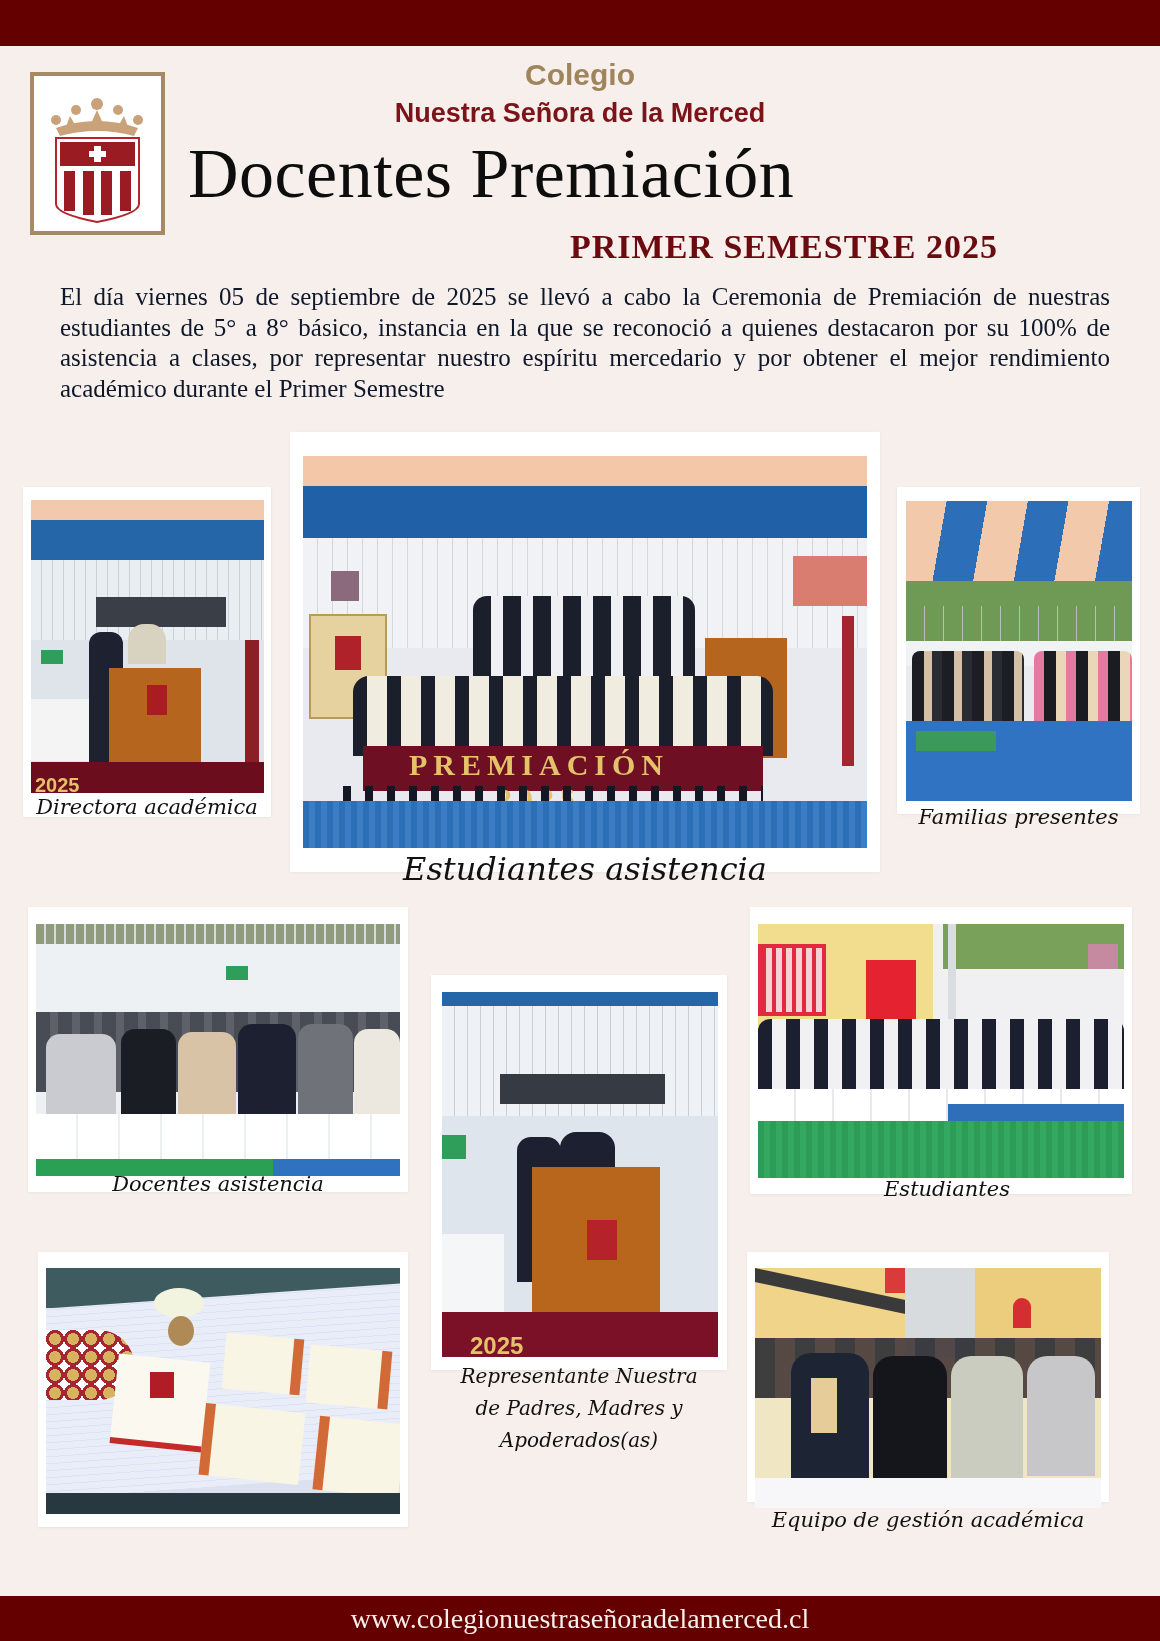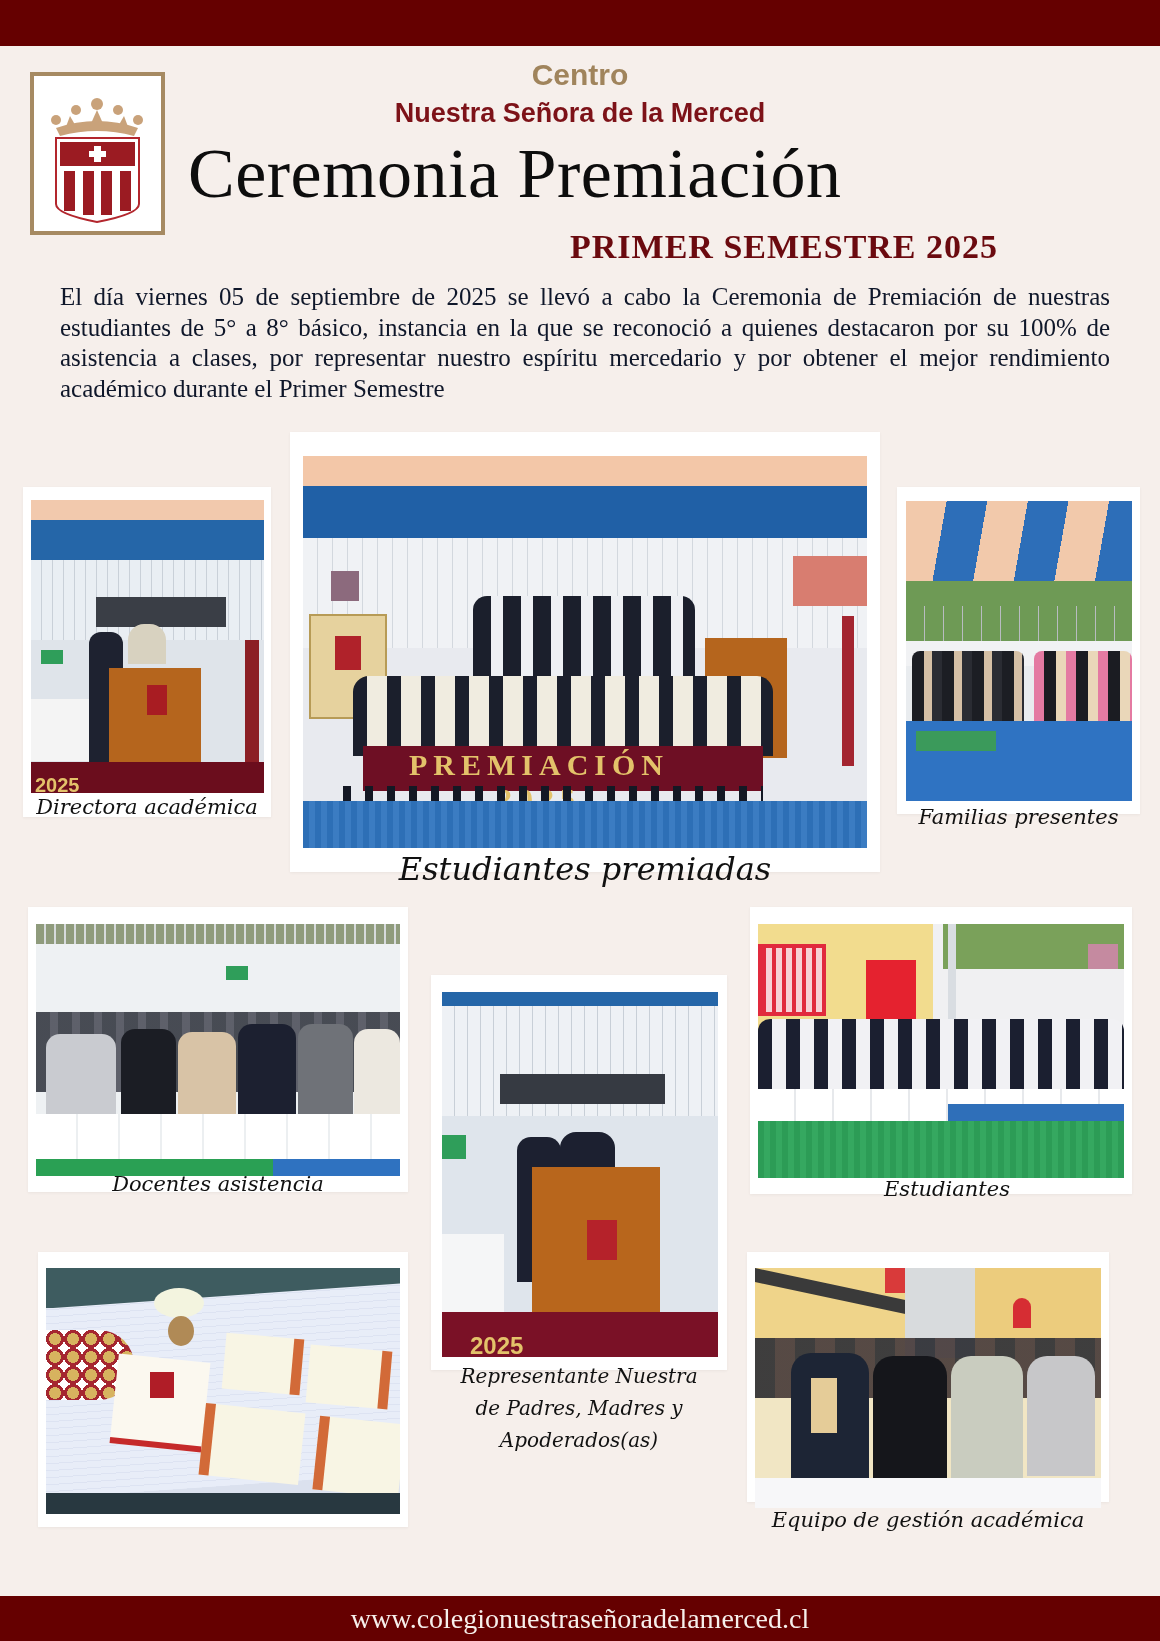--- a/index.html
+++ b/index.html
@@ -77,23 +77,23 @@
       </g>
     <g fill="#9b1b22">
       <rect x="30" y="95" width="11" height="40"></rect>
         <rect x="49" y="95" width="11" height="44"></rect>
       <rect x="67" y="95" width="11" height="44"></rect>
         <rect x="86" y="95" width="11" height="40"></rect>
     </g>
   </svg>
 </div>
 
-<div class="colegio">Centro</div>
+<div class="colegio">Colegio</div>
 <div class="school-name">Nuestra Señora de la Merced</div>
-<div class="main-title">Ceremonia Premiación</div>
+<div class="main-title">Docentes Premiación</div>
 <div class="subtitle">PRIMER SEMESTRE 2025</div>
 
 <p class="intro">El día viernes 05 de septiembre de 2025 se llevó a cabo la Ceremonia de Premiación de nuestras estudiantes de 5° a 8° básico, instancia en la que se reconoció a quienes destacaron por su 100% de asistencia a clases, por representar nuestro espíritu mercedario y por obtener el mejor rendimiento académico durante el Primer Semestre</p>
 
 <div class="frame" style="left:23px; top:487px; width:248px; height:330px;">
   <div class="photo" style="left:8px; top:13px; width:233px; height:293px; background:#dfe4ea;">
     <div class="blk" style="left:0;top:0;width:100%;height:20px;background:#f2c9ad;"></div>
     <div class="blk" style="left:0;top:20px;width:100%;height:40px;background:#2566a8;"></div>
     <div class="blk" style="left:0;top:60px;width:100%;height:80px;background:repeating-linear-gradient(90deg,#e9eef3 0 10px,#c9d0d8 10px 11px);"></div>
     <div class="blk" style="left:65px;top:97px;width:130px;height:30px;background:#3a3e46;"></div>
@@ -122,21 +122,21 @@
     <div class="blk" style="left:402px;top:182px;width:82px;height:120px;background:#b5651d;"></div>
     <div class="blk" style="left:539px;top:160px;width:12px;height:150px;background:#a32530;"></div>
 
     <div class="blk" style="left:170px;top:140px;width:222px;height:115px;background:repeating-linear-gradient(90deg,#1b1f2c 0 18px,#eef0f4 18px 30px);border-radius:14px 14px 0 0;"></div>
     <div class="blk" style="left:50px;top:220px;width:420px;height:80px;background:repeating-linear-gradient(90deg,#1b1f2c 0 14px,#f0ece0 14px 34px);border-radius:16px 16px 0 0;"></div>
     <div class="blk" style="left:60px;top:290px;width:400px;height:45px;background:#6e0f24;"></div>
     <div class="blk" style="left:60px;top:292px;width:352px;height:50px;color:#e3c26a;font:bold 30px 'Liberation Serif',serif;text-align:center;letter-spacing:6px;">PREMIACIÓN 2025</div>
     <div class="blk" style="left:40px;top:330px;width:420px;height:30px;background:repeating-linear-gradient(90deg,#141824 0 8px,transparent 8px 22px);"></div>
     <div class="blk" style="left:0;top:345px;width:100%;height:47px;background:repeating-linear-gradient(90deg,#2d6fb6 0 6px,#3b7cc2 6px 12px);"></div>
   </div>
-  <div class="caption" style="left:60px; top:418px; width:470px; font-size:32px;">Estudiantes premiadas</div>
+  <div class="caption" style="left:60px; top:418px; width:470px; font-size:32px;">Estudiantes asistencia</div>
 </div>
 
 <div class="frame" style="left:897px; top:487px; width:243px; height:327px;">
   <div class="photo" style="left:9px; top:14px; width:226px; height:300px; background:#e9ecef;">
     <div class="blk" style="left:0;top:0;width:100%;height:80px;background:repeating-linear-gradient(100deg,#f2c9ab 0 40px,#2d6eb8 40px 80px);"></div>
     <div class="blk" style="left:0;top:80px;width:100%;height:60px;background:#6e9a55;"></div>
     <div class="blk" style="left:0;top:105px;width:100%;height:40px;background:repeating-linear-gradient(90deg,transparent 0 18px,#b8bcc0 18px 19px);"></div>
     <div class="blk" style="left:0;top:140px;width:100%;height:25px;background:#f1f2f4;"></div>
     <div class="blk" style="left:6px;top:150px;width:112px;height:70px;background:repeating-linear-gradient(90deg,#1c1e24 0 12px,#d5c0a6 12px 20px,#2a2c33 20px 30px);border-radius:8px 8px 0 0;"></div>
     <div class="blk" style="left:128px;top:150px;width:98px;height:95px;background:repeating-linear-gradient(90deg,#e47aa2 0 10px,#1b1c22 10px 22px,#ead7b9 22px 32px);border-radius:8px 8px 0 0;"></div>

